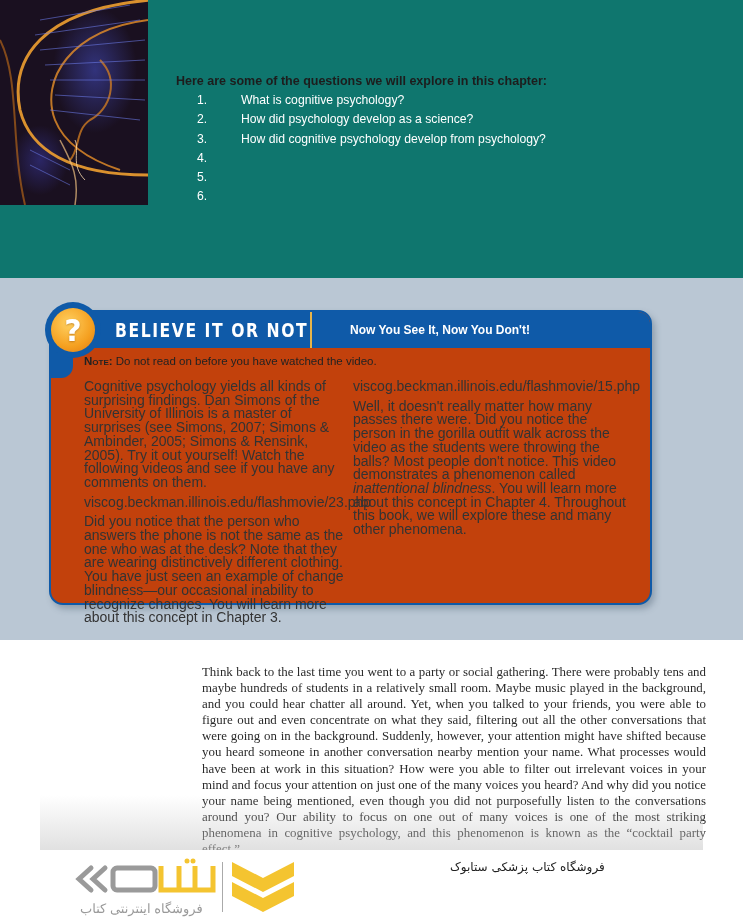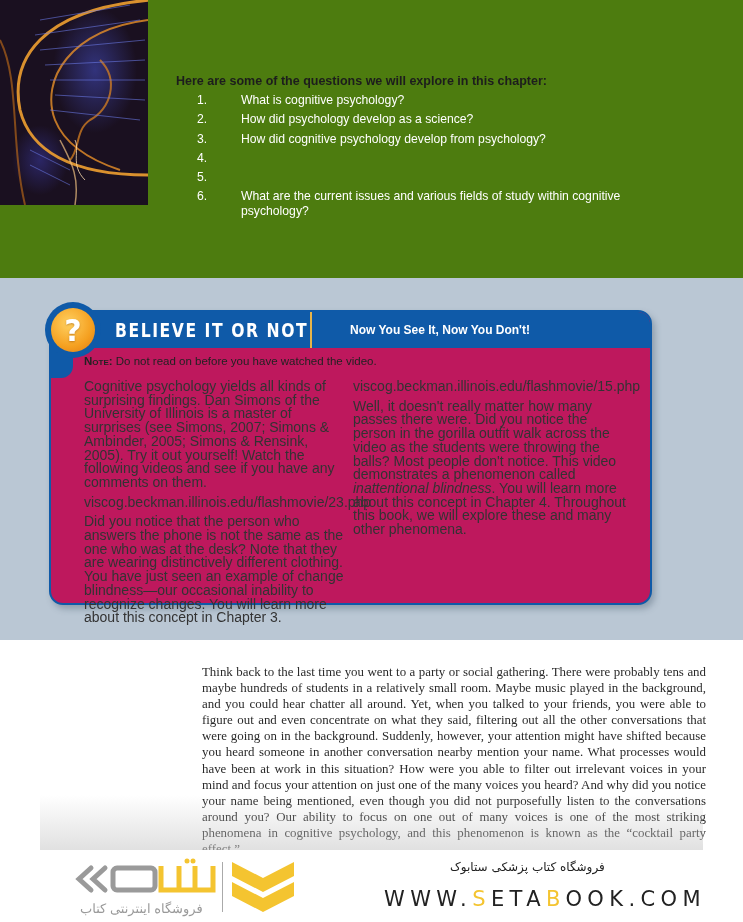--- a/index.html
+++ b/index.html
@@ -1,20 +1,20 @@
 <!DOCTYPE html>
 <html><head>
   <meta charset="utf-8">
   <style>
     * { box-sizing: border-box; margin: 0; padding: 0; }
     html, body { width: 743px; height: 922px; overflow: hidden; background: #ffffff; }
     body { position: relative; font-family: "Liberation Sans", sans-serif; }
 
     
-    .top-band { position: absolute; left: 0; top: 0; width: 743px; height: 278px; background: #4d7c0f; }
+    .top-band { position: absolute; left: 0; top: 0; width: 743px; height: 278px; background: #0f766e; }
     .hero-image {
       position: absolute; left: 0; top: 0; width: 148px; height: 205px;
       background:
         radial-gradient(ellipse 60px 90px at 95px 70px, rgba(70,80,200,0.55), rgba(0,0,0,0) 70%),
         radial-gradient(ellipse 40px 50px at 40px 160px, rgba(60,60,170,0.5), rgba(0,0,0,0) 70%),
         #1a1020;
       overflow: hidden;
     }
     .hero-image svg { position: absolute; left: 0; top: 0; }
     .questions { position: absolute; left: 176px; top: 74px; width: 480px; }
@@ -22,21 +22,21 @@
     .q-list { list-style: none; }
     .q-item { display: flex; font-size: 12.2px; color: #ffffff; line-height: 15px; margin-bottom: 4.3px; }
     .q-num { width: 24px; margin-left: 21px; flex: none; }
     .q-text { width: 420px; margin-left: 20px; }
 
     
     .mid-band { position: absolute; left: 0; top: 278px; width: 743px; height: 362px; background: #bac7d4; }
 
     .box {
       position: absolute; left: 49px; top: 310px; width: 603px; height: 295px;
-      background: #be185d; border: 2px solid #0f5aa8; border-radius: 14px;
+      background: #c2410c; border: 2px solid #0f5aa8; border-radius: 14px;
       box-shadow: 3px 4px 6px rgba(60,80,100,0.35);
     }
     .box-header {
       position: absolute; left: 0; top: 0; width: 599px; height: 36px;
       background: #0f5aa8; border-top-left-radius: 12px; border-top-right-radius: 12px;
     }
     .box-header-left-tab {
       position: absolute; left: 0; top: 36px; width: 22px; height: 30px; background: #0f5aa8;
       border-bottom-right-radius: 12px;
     }
@@ -129,21 +129,20 @@
           <span class="q-text">How did cognitive psychology develop from psychology?</span>
         </li>
       <li class="q-item">
           <span class="q-num">4.</span>
         </li>
       <li class="q-item">
           <span class="q-num">5.</span>
         </li>
       <li class="q-item">
           <span class="q-num">6.</span>
-          <span class="q-text">What are the current issues and various fields of study within cognitive psychology?</span>
         </li>
     </ol>
   </div>
 </div>
 
 <div class="mid-band"></div>
 
 <div class="box">
   <div class="box-header">
     <div class="bion-title">BELIEVE IT OR NOT</div>
@@ -190,14 +189,13 @@
     <circle cx="114" cy="3" r="2.5" fill="#f4c430"></circle>
     <circle cx="120" cy="3" r="2.5" fill="#f4c430"></circle>
   </svg>
   <div class="brand-sub">فروشگاه اینترنتی کتاب</div>
   <div class="brand-divider"></div>
   <svg class="brand-chevron" width="62" height="52" viewBox="0 0 62 52">
     <polygon points="0,0 31,16 62,0 62,14 31,30 0,14" fill="#f4c430"></polygon>
     <polygon points="0,20 31,36 62,20 62,34 31,50 0,34" fill="#f4c430"></polygon>
   </svg>
   <div class="shop-fa">فروشگاه کتاب پزشکی ستابوک</div>
-  <div class="shop-url"><span>WWW.</span><span class="hl">S</span><span>ETA</span><span class="hl">B</span><span>OOK.COM</span></div>
 </div>
 
 </body></html>

